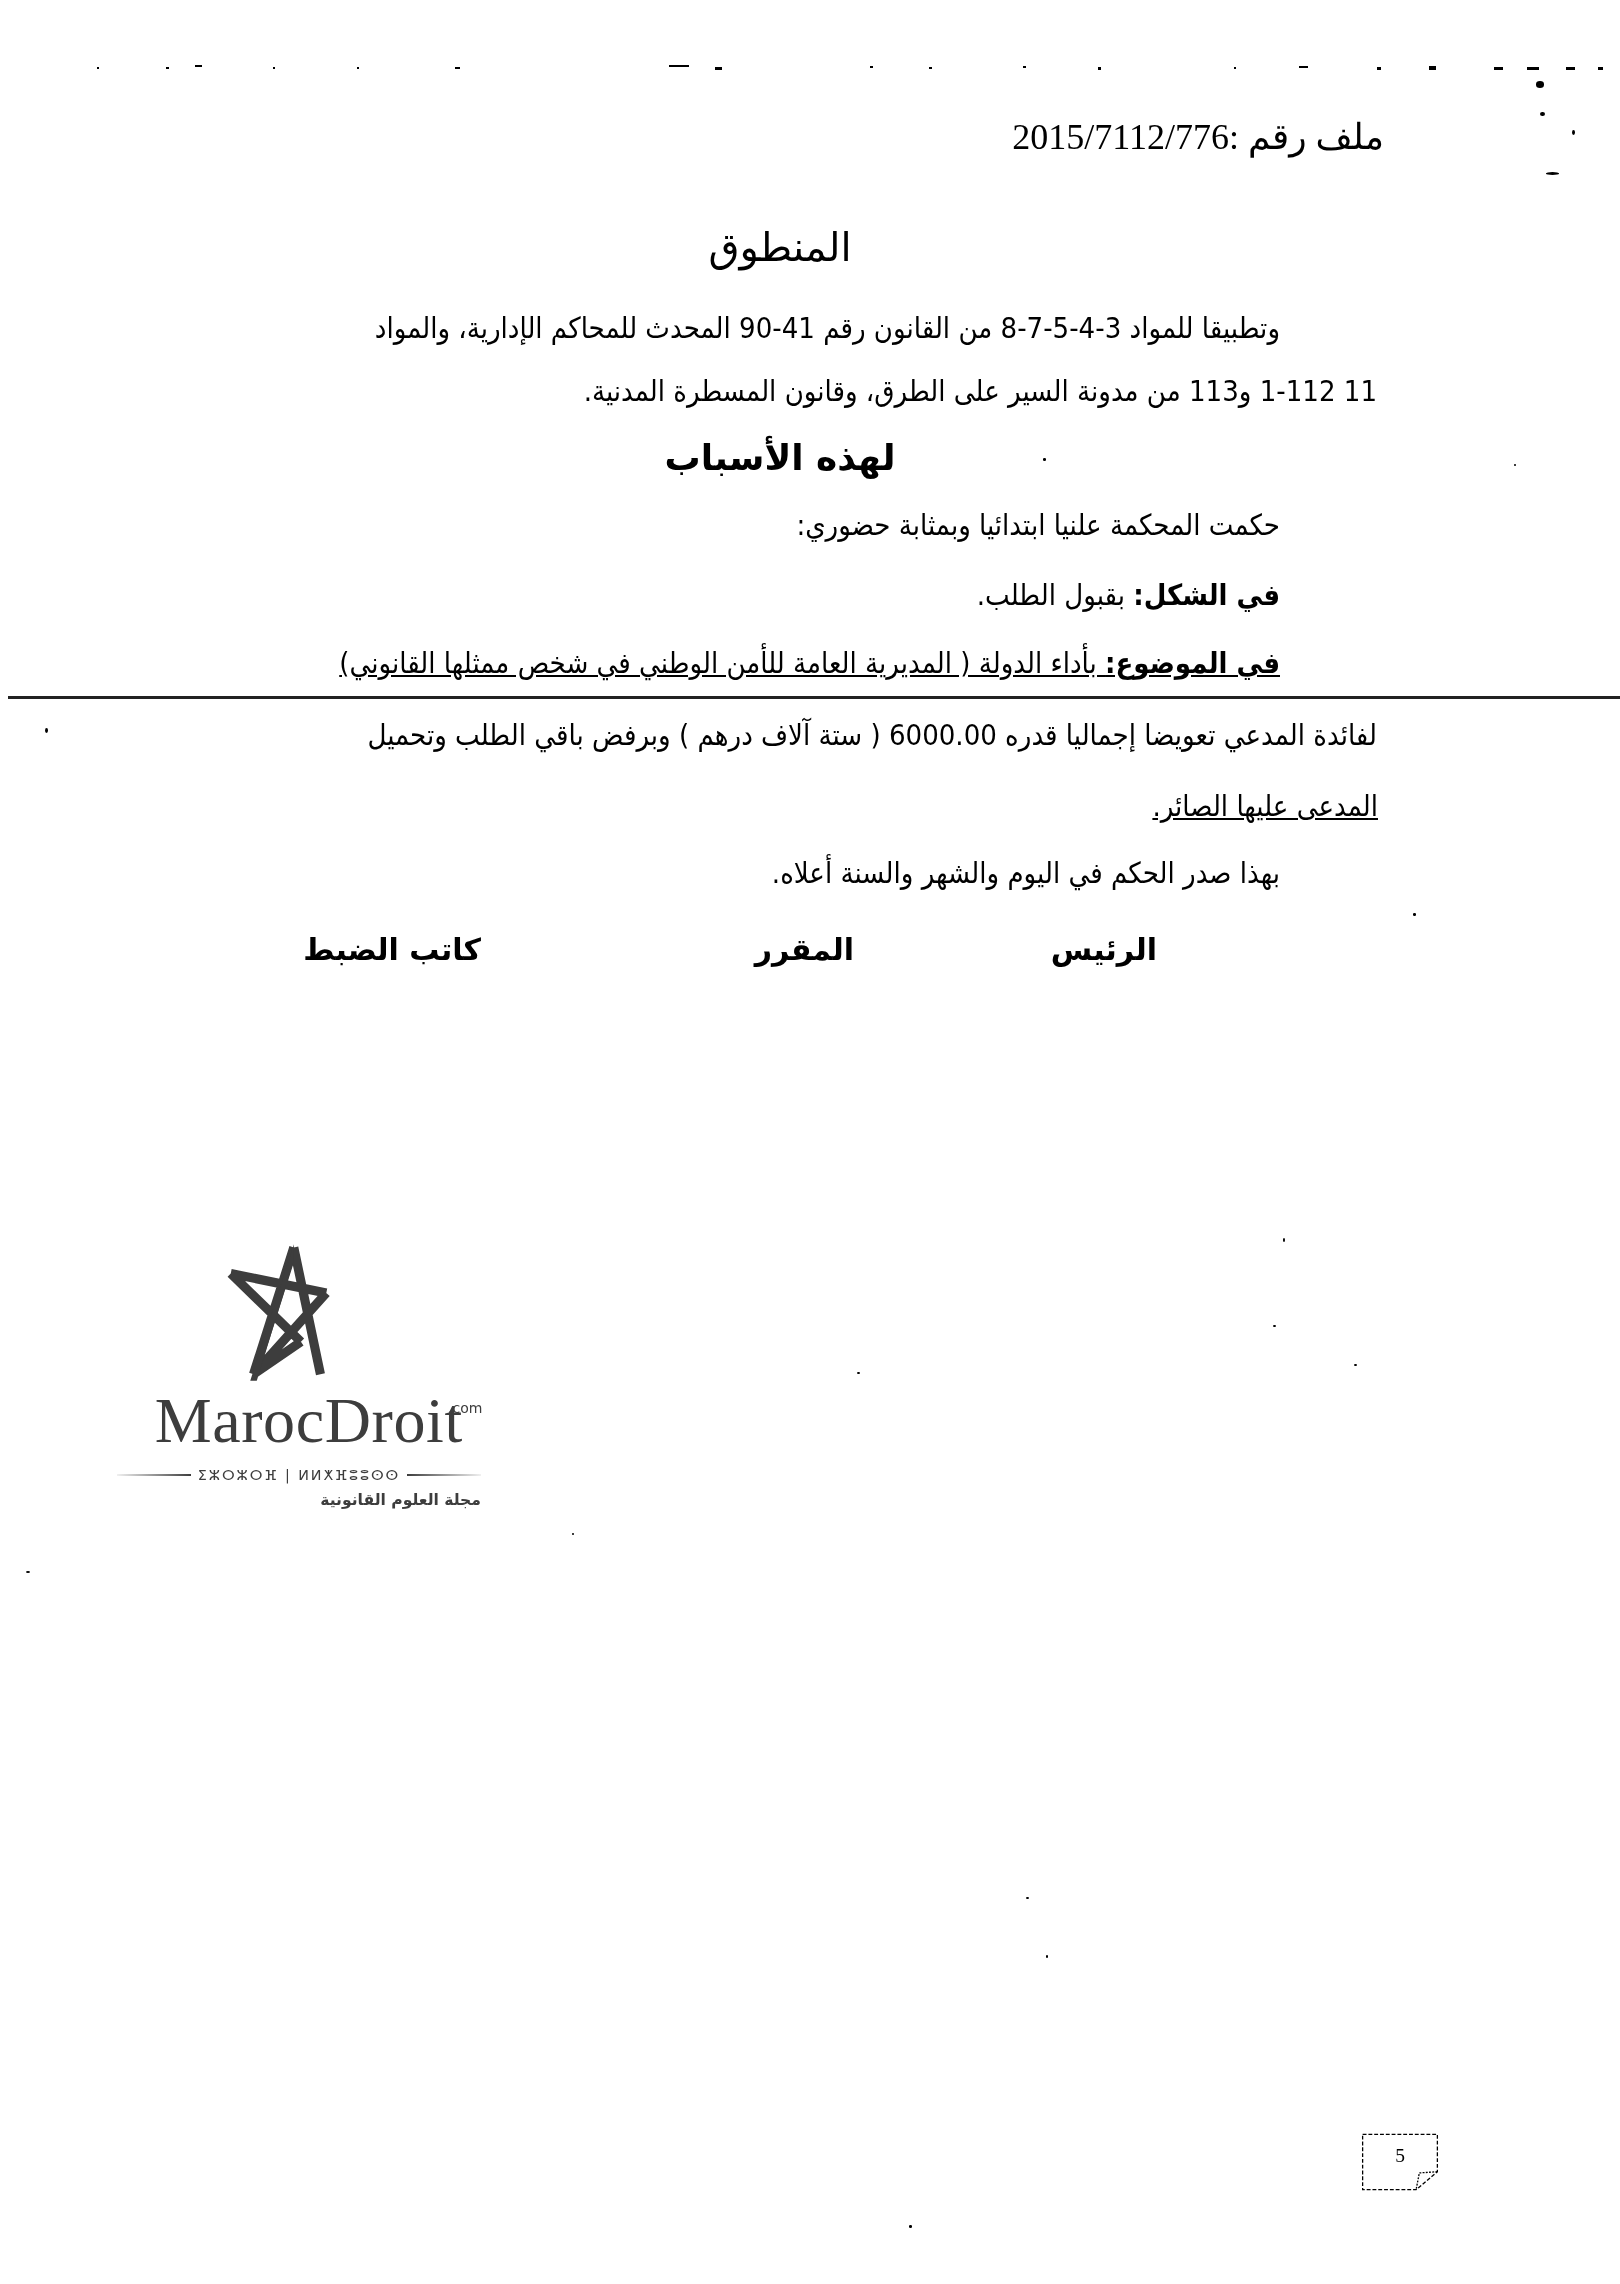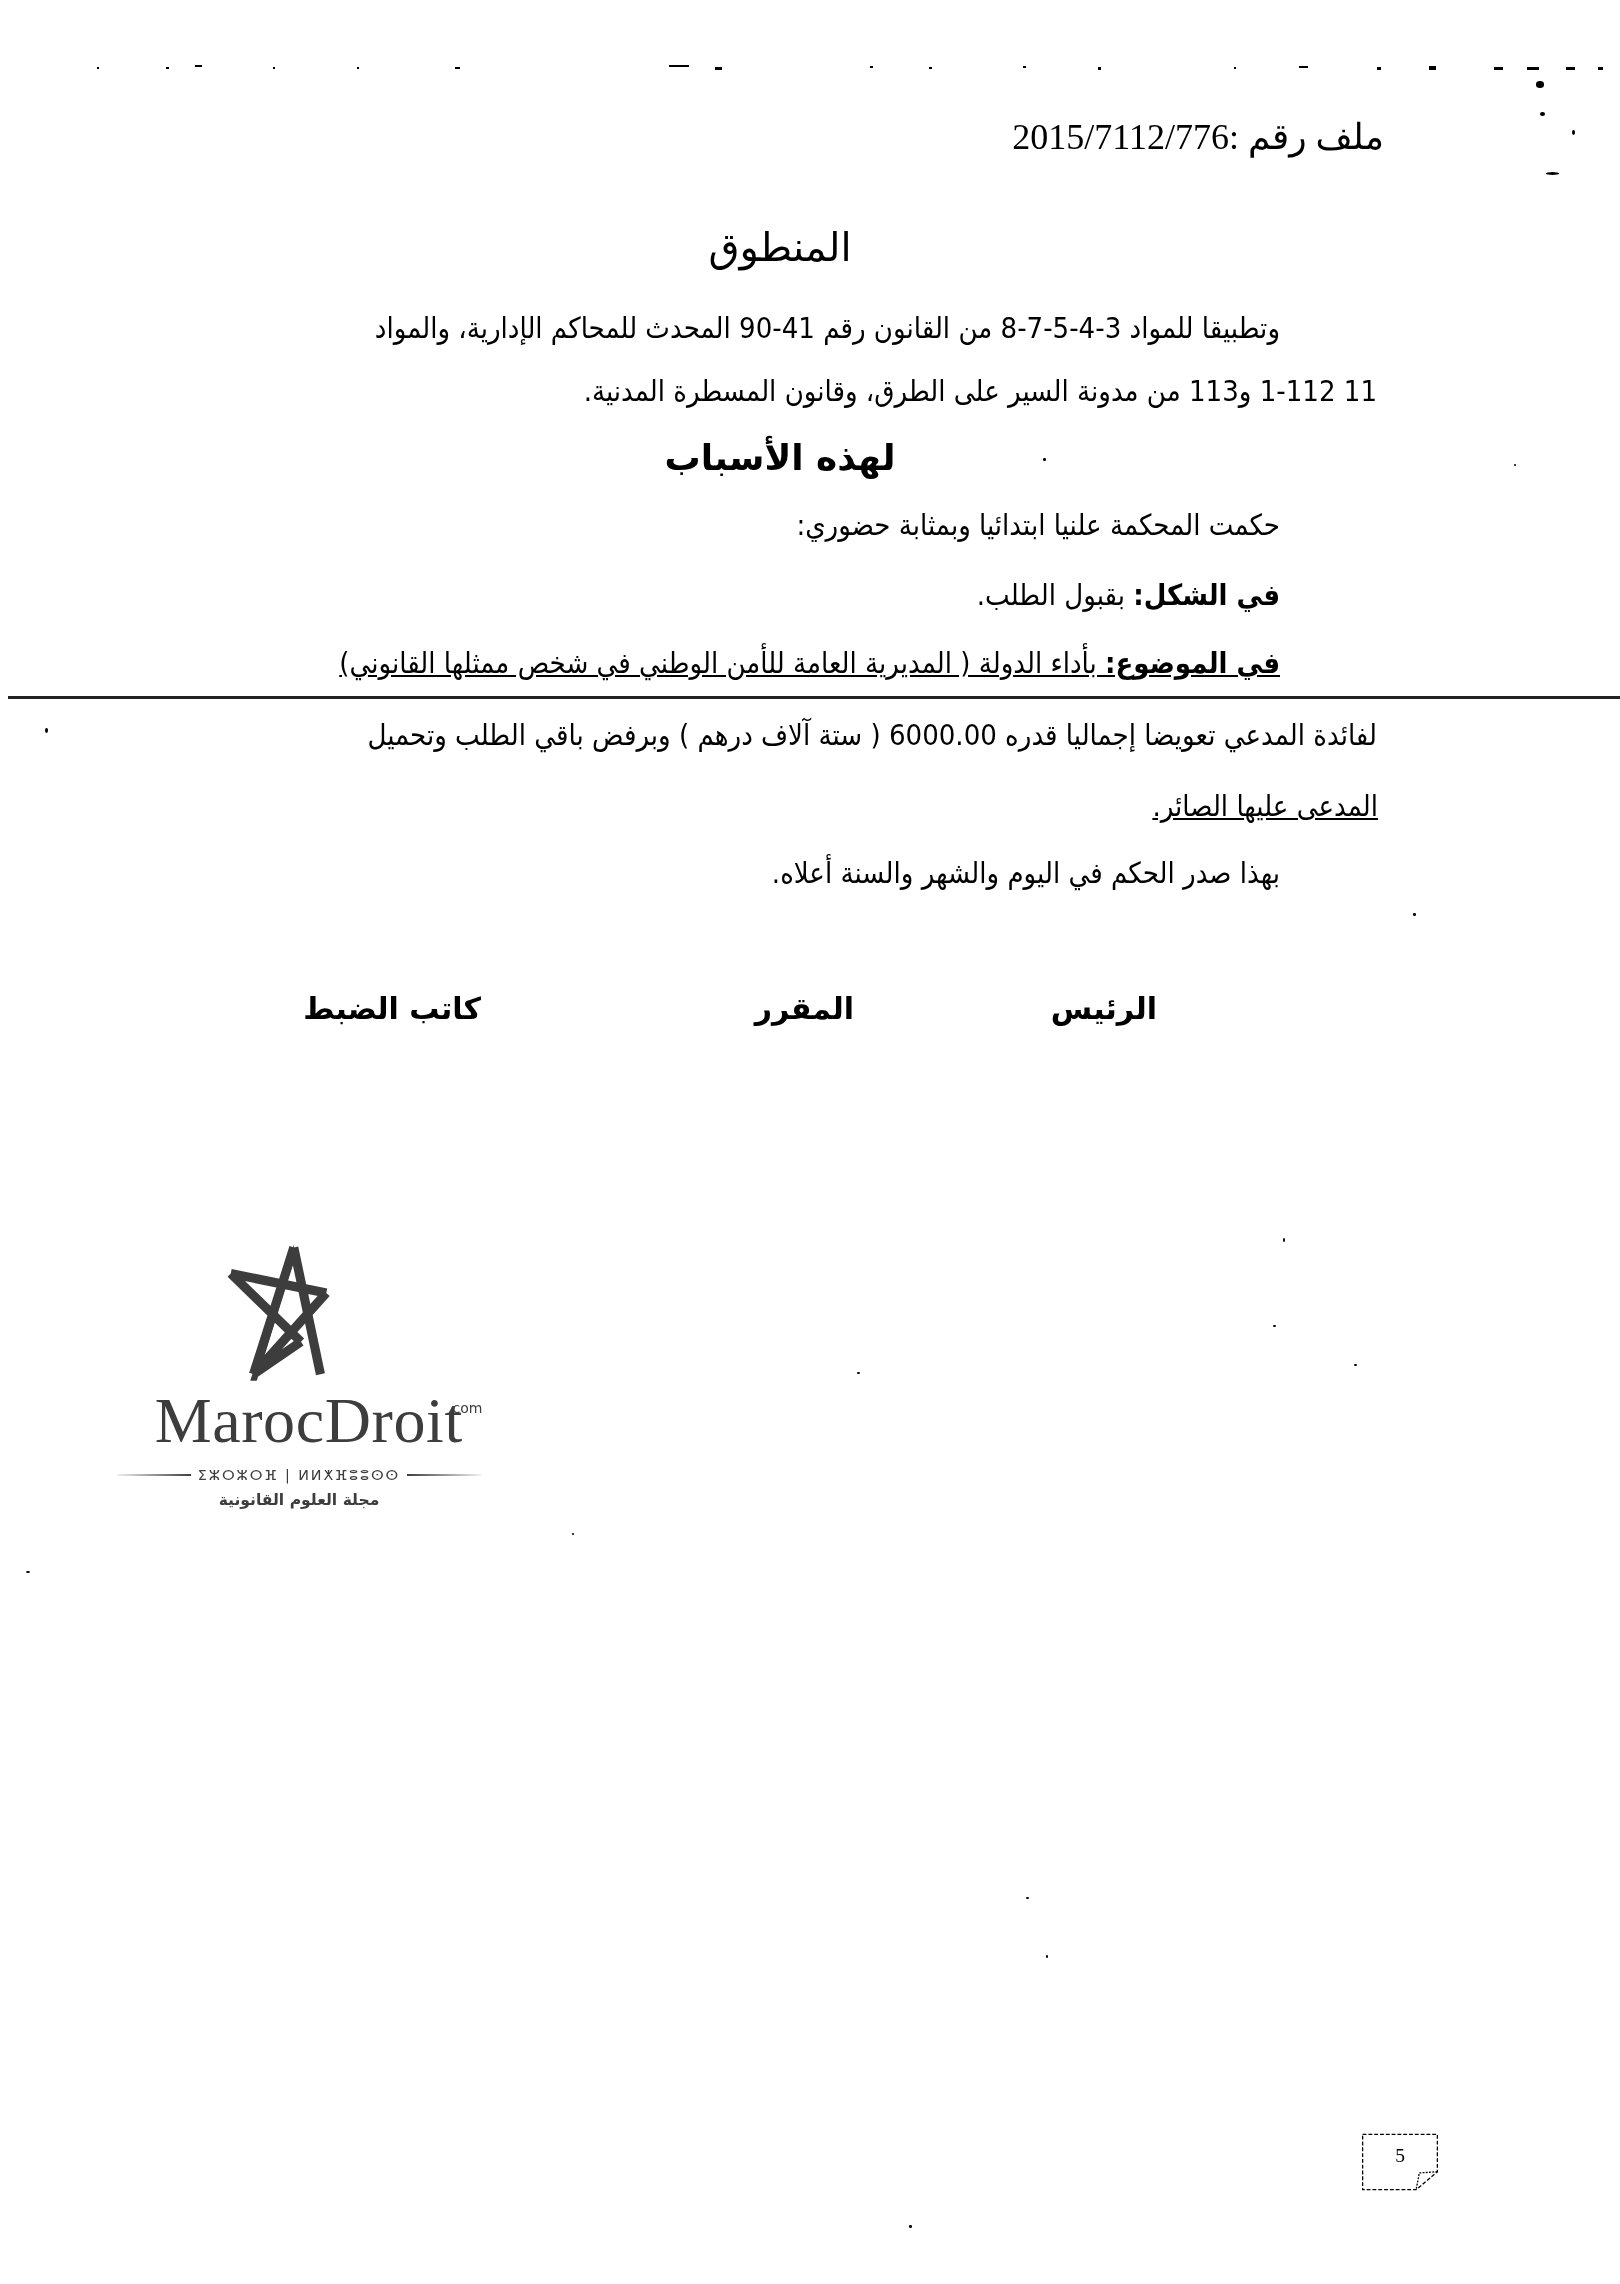--- a/index.html
+++ b/index.html
@@ -73,21 +73,21 @@
       left: 7.8px;
       width: 1613px;
       height: 2.6px;
       background: #222;
     }
     .line6 { top: 718px; right: 244px; }
     .line7 { top: 789px; right: 243px; text-decoration: underline; }
     .line8 { top: 856px; right: 341px; margin-left: 40px; }
 
     .sig {
-      top: 991px;
+      top: 932px;
       font-weight: bold;
       font-size: 30px;
       white-space: nowrap;
     }
     .sig-president { right: 464px; }
     .sig-rapporteur { right: 767px; }
     .sig-clerk { right: 1140px; }
 
     .logo {
       top: 1241px;
@@ -137,21 +137,20 @@
       font-size: 14.3px;
       color: #3d3d3d;
       white-space: nowrap;
       letter-spacing: 1.9px;
     }
     .logo-arabic {
       position: absolute;
       top: 250px;
       left: 0;
       width: 364px;
-      text-align: center;
       font-weight: bold;
       font-size: 15.6px;
       color: #3d3d3d;
     }
 
     .page-box {
       top: 2133px;
       left: 1361px;
       width: 78px;
       height: 58px;

